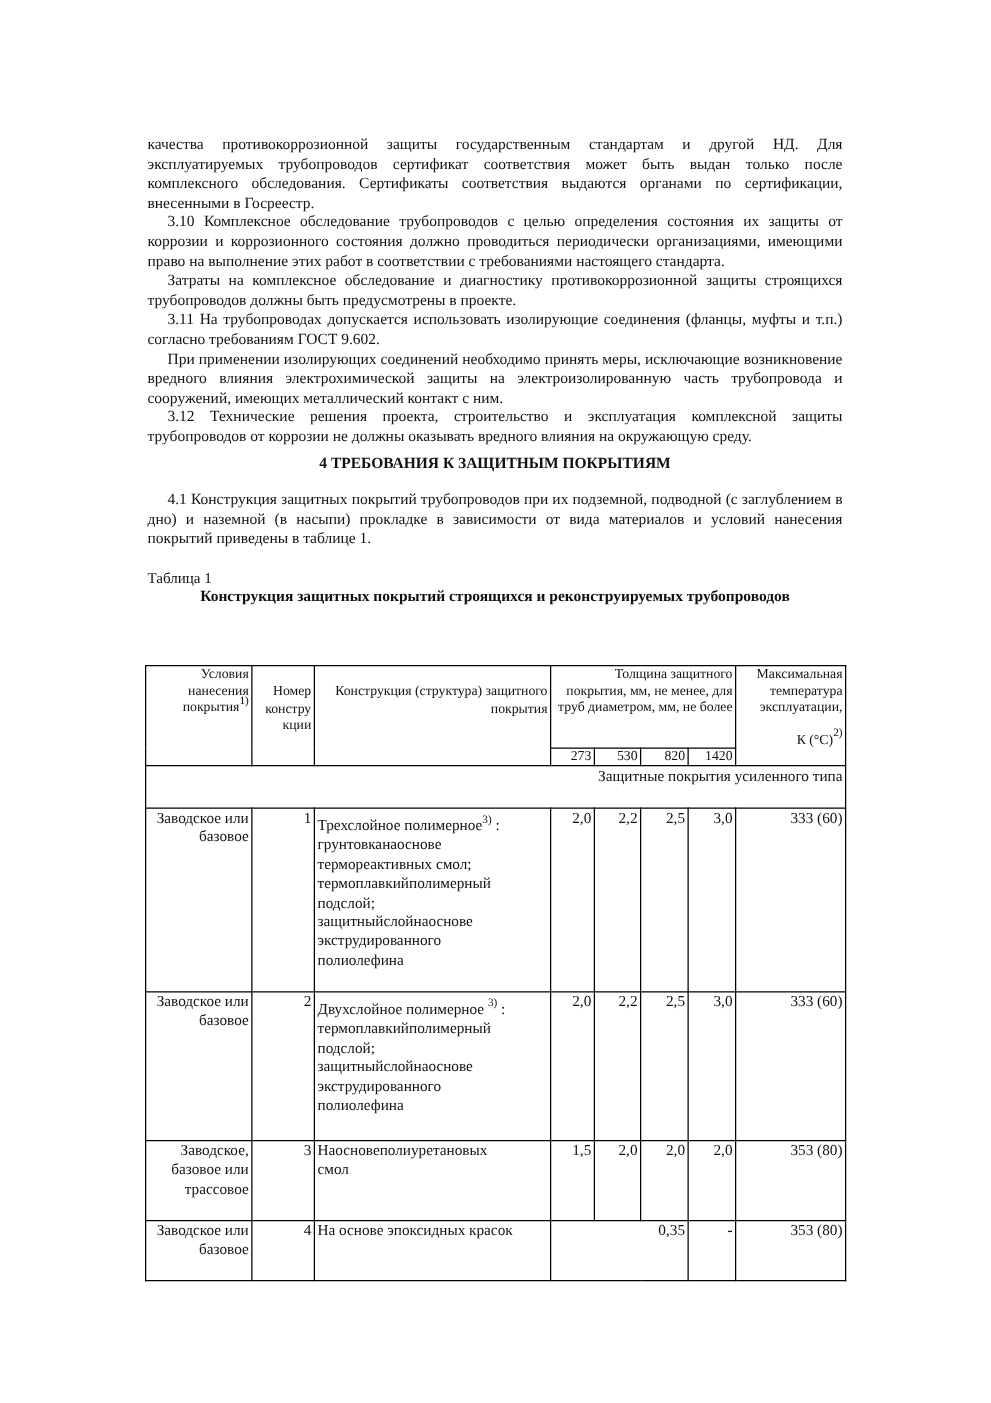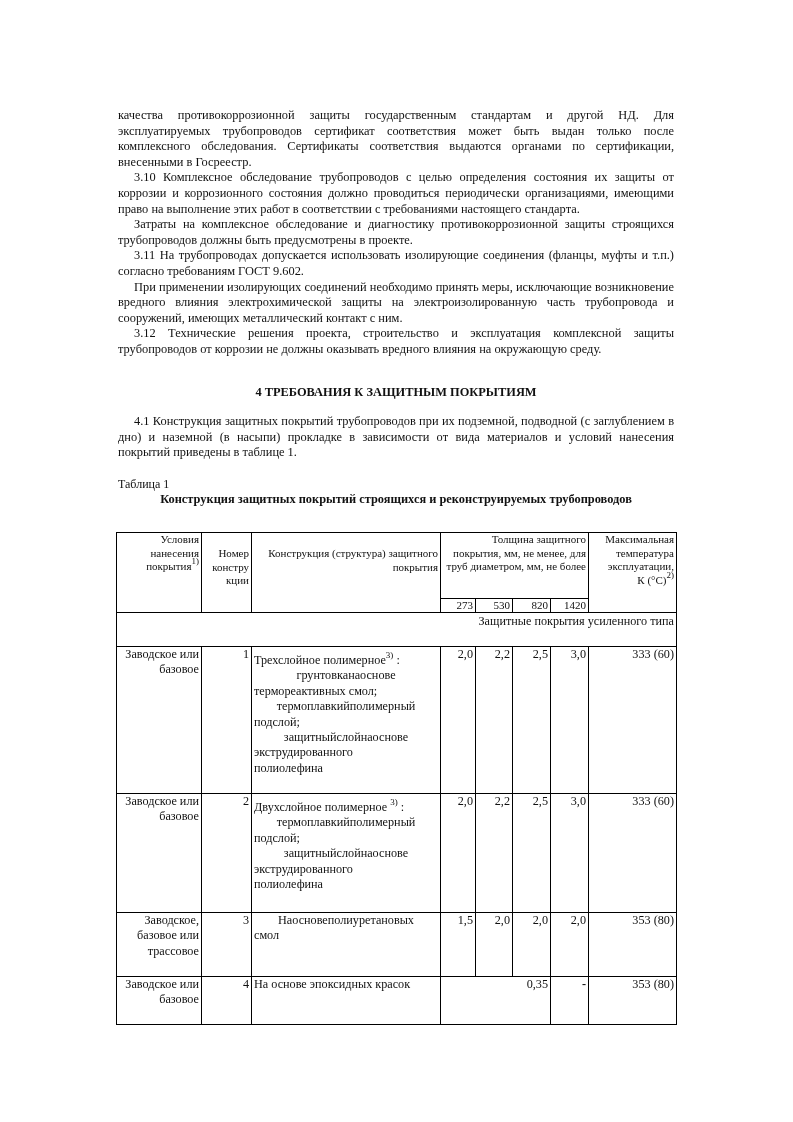--- a/index.html
+++ b/index.html
@@ -11,34 +11,34 @@
   .heading { text-align: center; font-weight: bold; font-size: 12.4px; margin-top: 14px; margin-bottom: 14px; }
   .table-label { text-align: left; font-size: 12px; margin-top: 16px; }
   .table-title { text-align: center; font-weight: bold; font-size: 12.4px; }
   table.main { position: absolute; left: 116px; top: 532px; border-collapse: collapse;
                font-size: 12.2px; line-height: 15.4px; table-layout: fixed; }
   table.main td { border: 1px solid #000; vertical-align: top; padding: 0 2px; }
   table.main .hd { font-size: 11px; line-height: 13.6px; text-align: right; }
   .c { text-align: right; }
   sup { font-size: 9px; vertical-align: 6px; line-height: 0; }
   .noborder-bottom td { border-bottom: none; }
-  .line-j { display: flex; justify-content: center; }
+  .line-j { display: flex; justify-content: flex-start; }
 </style>
 </head>
 <body>
 
 <div class="page">
   <p>качества противокоррозионной защиты государственным стандартам и другой НД. Для эксплуатируемых трубопроводов сертификат соответствия может быть выдан только после комплексного обследования. Сертификаты соответствия выдаются органами по сертификации, внесенными в Госреестр.</p>
   <p class="indent">3.10 Комплексное обследование трубопроводов с целью определения состояния их защиты от коррозии и коррозионного состояния должно проводиться периодически организациями, имеющими право на выполнение этих работ в соответствии с требованиями настоящего стандарта.</p>
   <p class="indent">Затраты на комплексное обследование и диагностику противокоррозионной защиты строящихся трубопроводов должны быть предусмотрены в проекте.</p>
   <p class="indent">3.11 На трубопроводах допускается использовать изолирующие соединения (фланцы, муфты и т.п.) согласно требованиям ГОСТ 9.602.</p>
   <p class="indent">При применении изолирующих соединений необходимо принять меры, исключающие возникновение вредного влияния электрохимической защиты на электроизолированную часть трубопровода и сооружений, имеющих металлический контакт с ним.</p>
   <p class="indent">3.12 Технические решения проекта, строительство и эксплуатация комплексной защиты трубопроводов от коррозии не должны оказывать вредного влияния на окружающую среду.</p>
 
-  <p class="heading" style="margin-top:27px;font-family:Liberation Serif, serif;">4 ТРЕБОВАНИЯ К ЗАЩИТНЫМ ПОКРЫТИЯМ</p>
+  <p class="heading" style="margin-top:5px;font-family:Liberation Serif, serif;">4 ТРЕБОВАНИЯ К ЗАЩИТНЫМ ПОКРЫТИЯМ</p>
 
   <p class="indent">4.1 Конструкция защитных покрытий трубопроводов при их подземной, подводной (с заглублением в дно) и наземной (в насыпи) прокладке в зависимости от вида материалов и условий нанесения покрытий приведены в таблице 1.</p>
 
   <p class="table-label">Таблица 1</p>
   <p class="table-title">Конструкция защитных покрытий строящихся и реконструируемых трубопроводов</p>
 </div>
 
 <table class="main">
   <colgroup>
     <col style="width:85px">
@@ -53,21 +53,21 @@
   <tbody>
       <tr style="height:66px">
     <td class="hd" rowspan="2">
       <span>Условия нанесения покрытия</span><sup>1)</sup>
     </td>
     <td class="hd" rowspan="2" style="padding-top:14px">Номер констру кции</td>
     <td class="hd" rowspan="2" style="padding-top:14px">Конструкция (структура) защитного покрытия</td>
     <td class="hd" colspan="4">Толщина защитного покрытия, мм, не менее, для труб диаметром, мм, не более</td>
     <td class="hd" rowspan="2">
       <span>Максимальная температура эксплуатации,</span><br>
-      <span style="display:inline-block;margin-top:0">К (°С)</span><sup>2)</sup>
+      <span style="display:inline-block;margin-top:12px">К (°С)</span><sup>2)</sup>
     </td>
   </tr>
   <tr style="height:14px">
     <td class="hd" style="line-height:13px">273</td>
     <td class="hd" style="line-height:13px">530</td>
     <td class="hd" style="line-height:13px">820</td>
     <td class="hd" style="line-height:13px">1420</td>
   </tr>
   <tr style="height:34px">
     <td colspan="8" class="c" style="padding-top:1px">Защитные покрытия усиленного типа</td>

